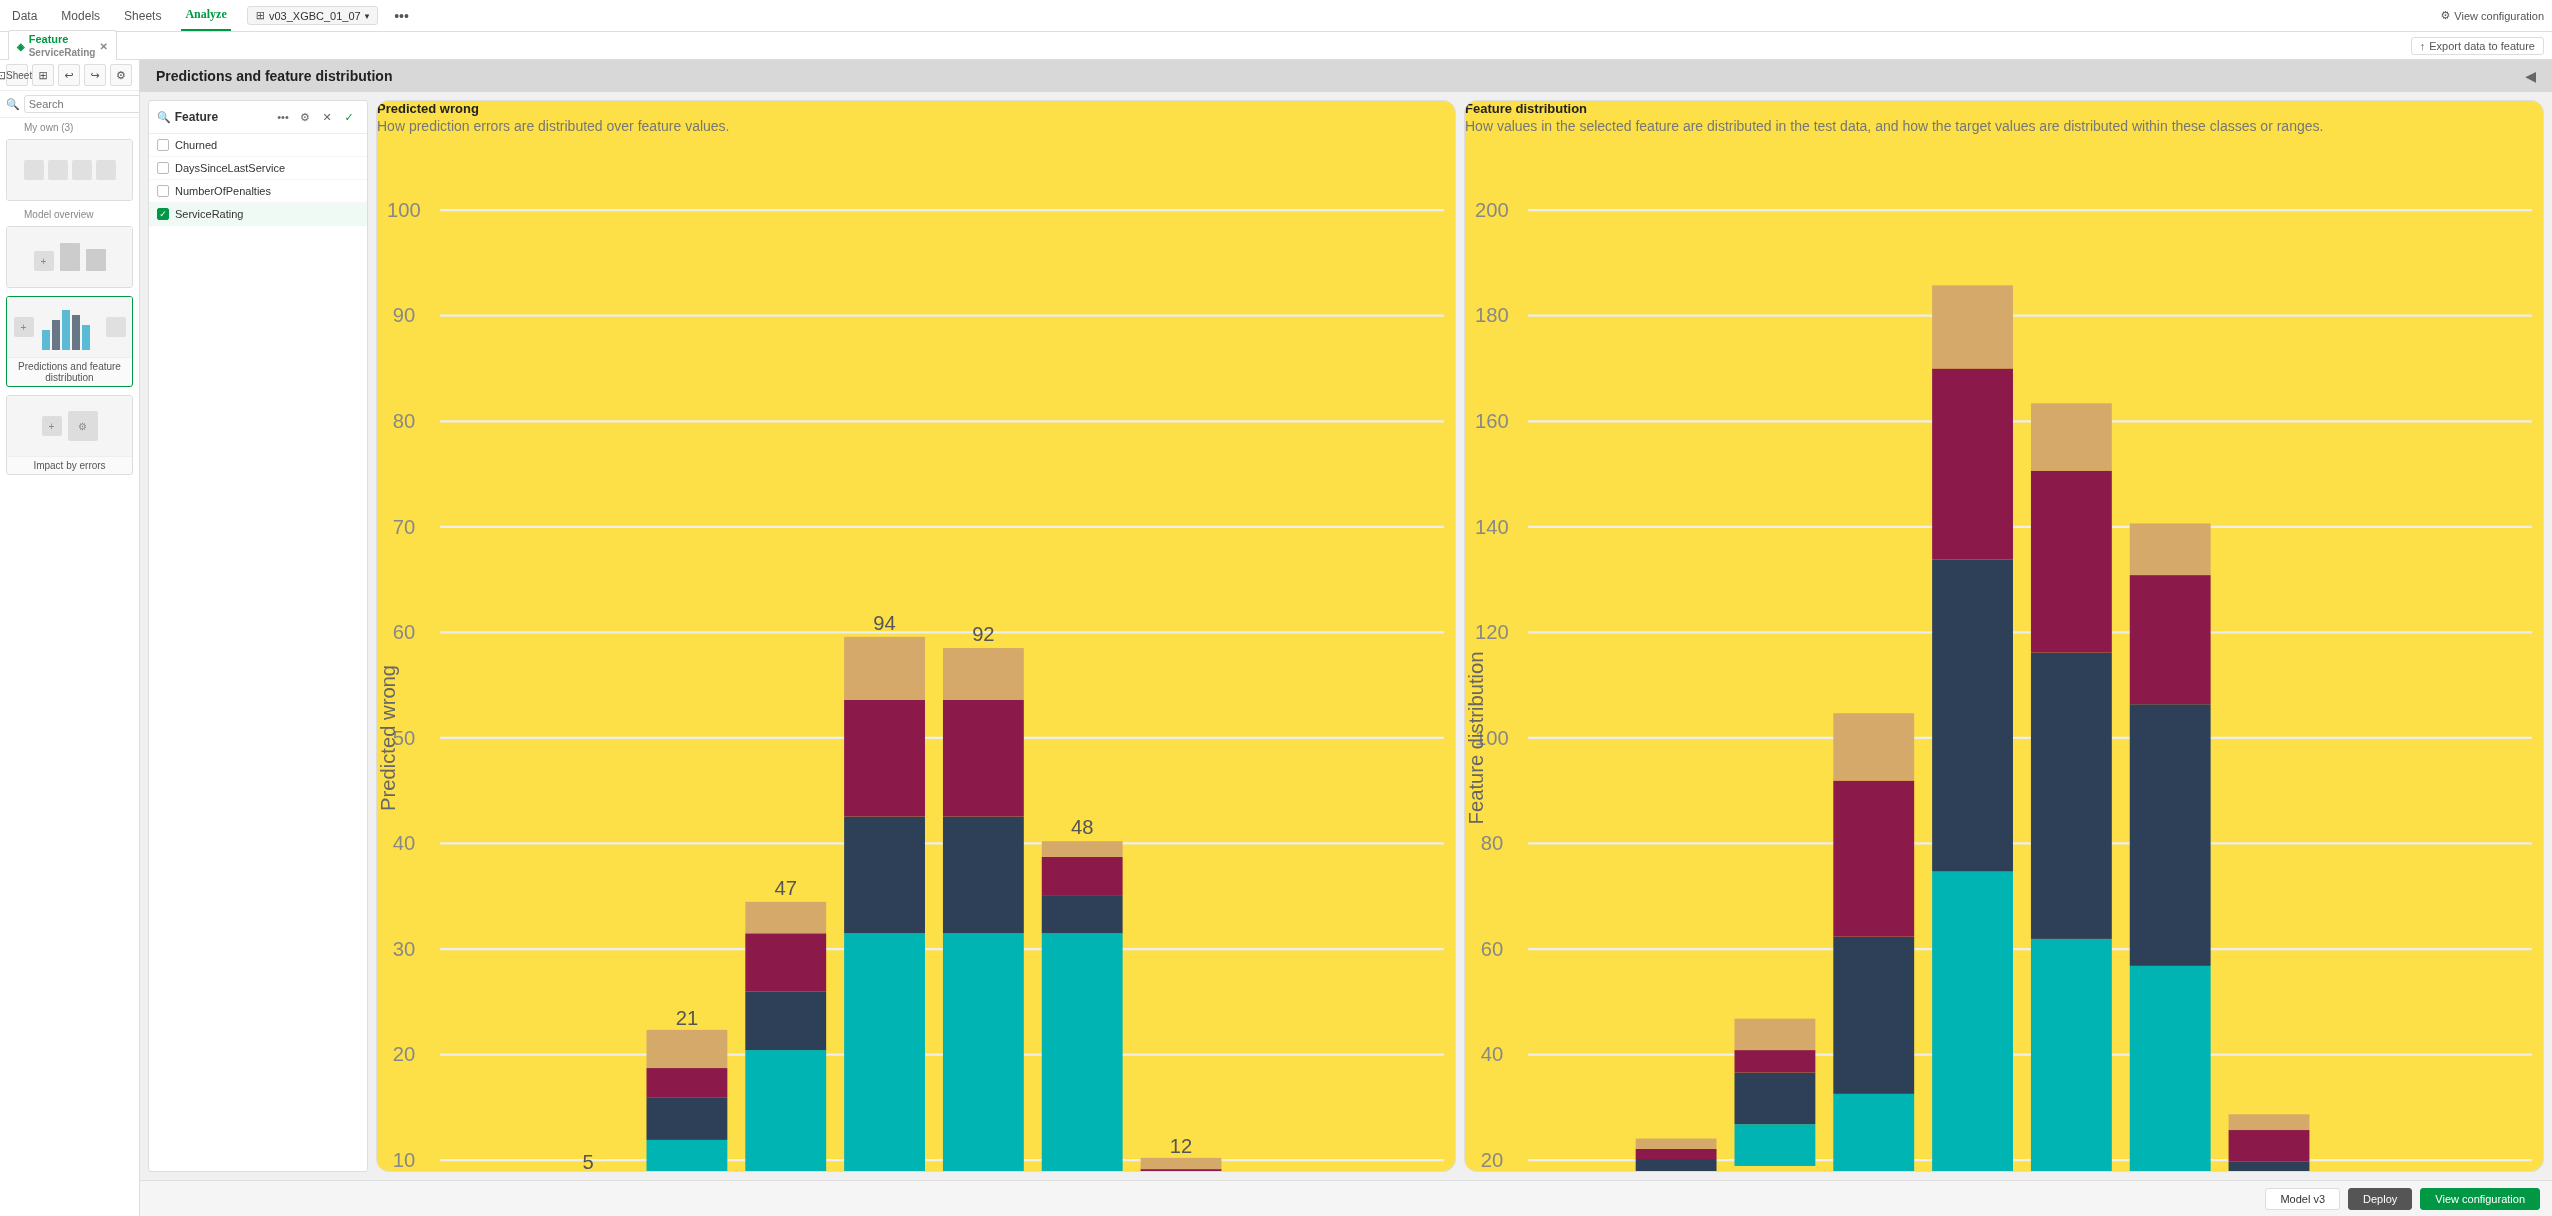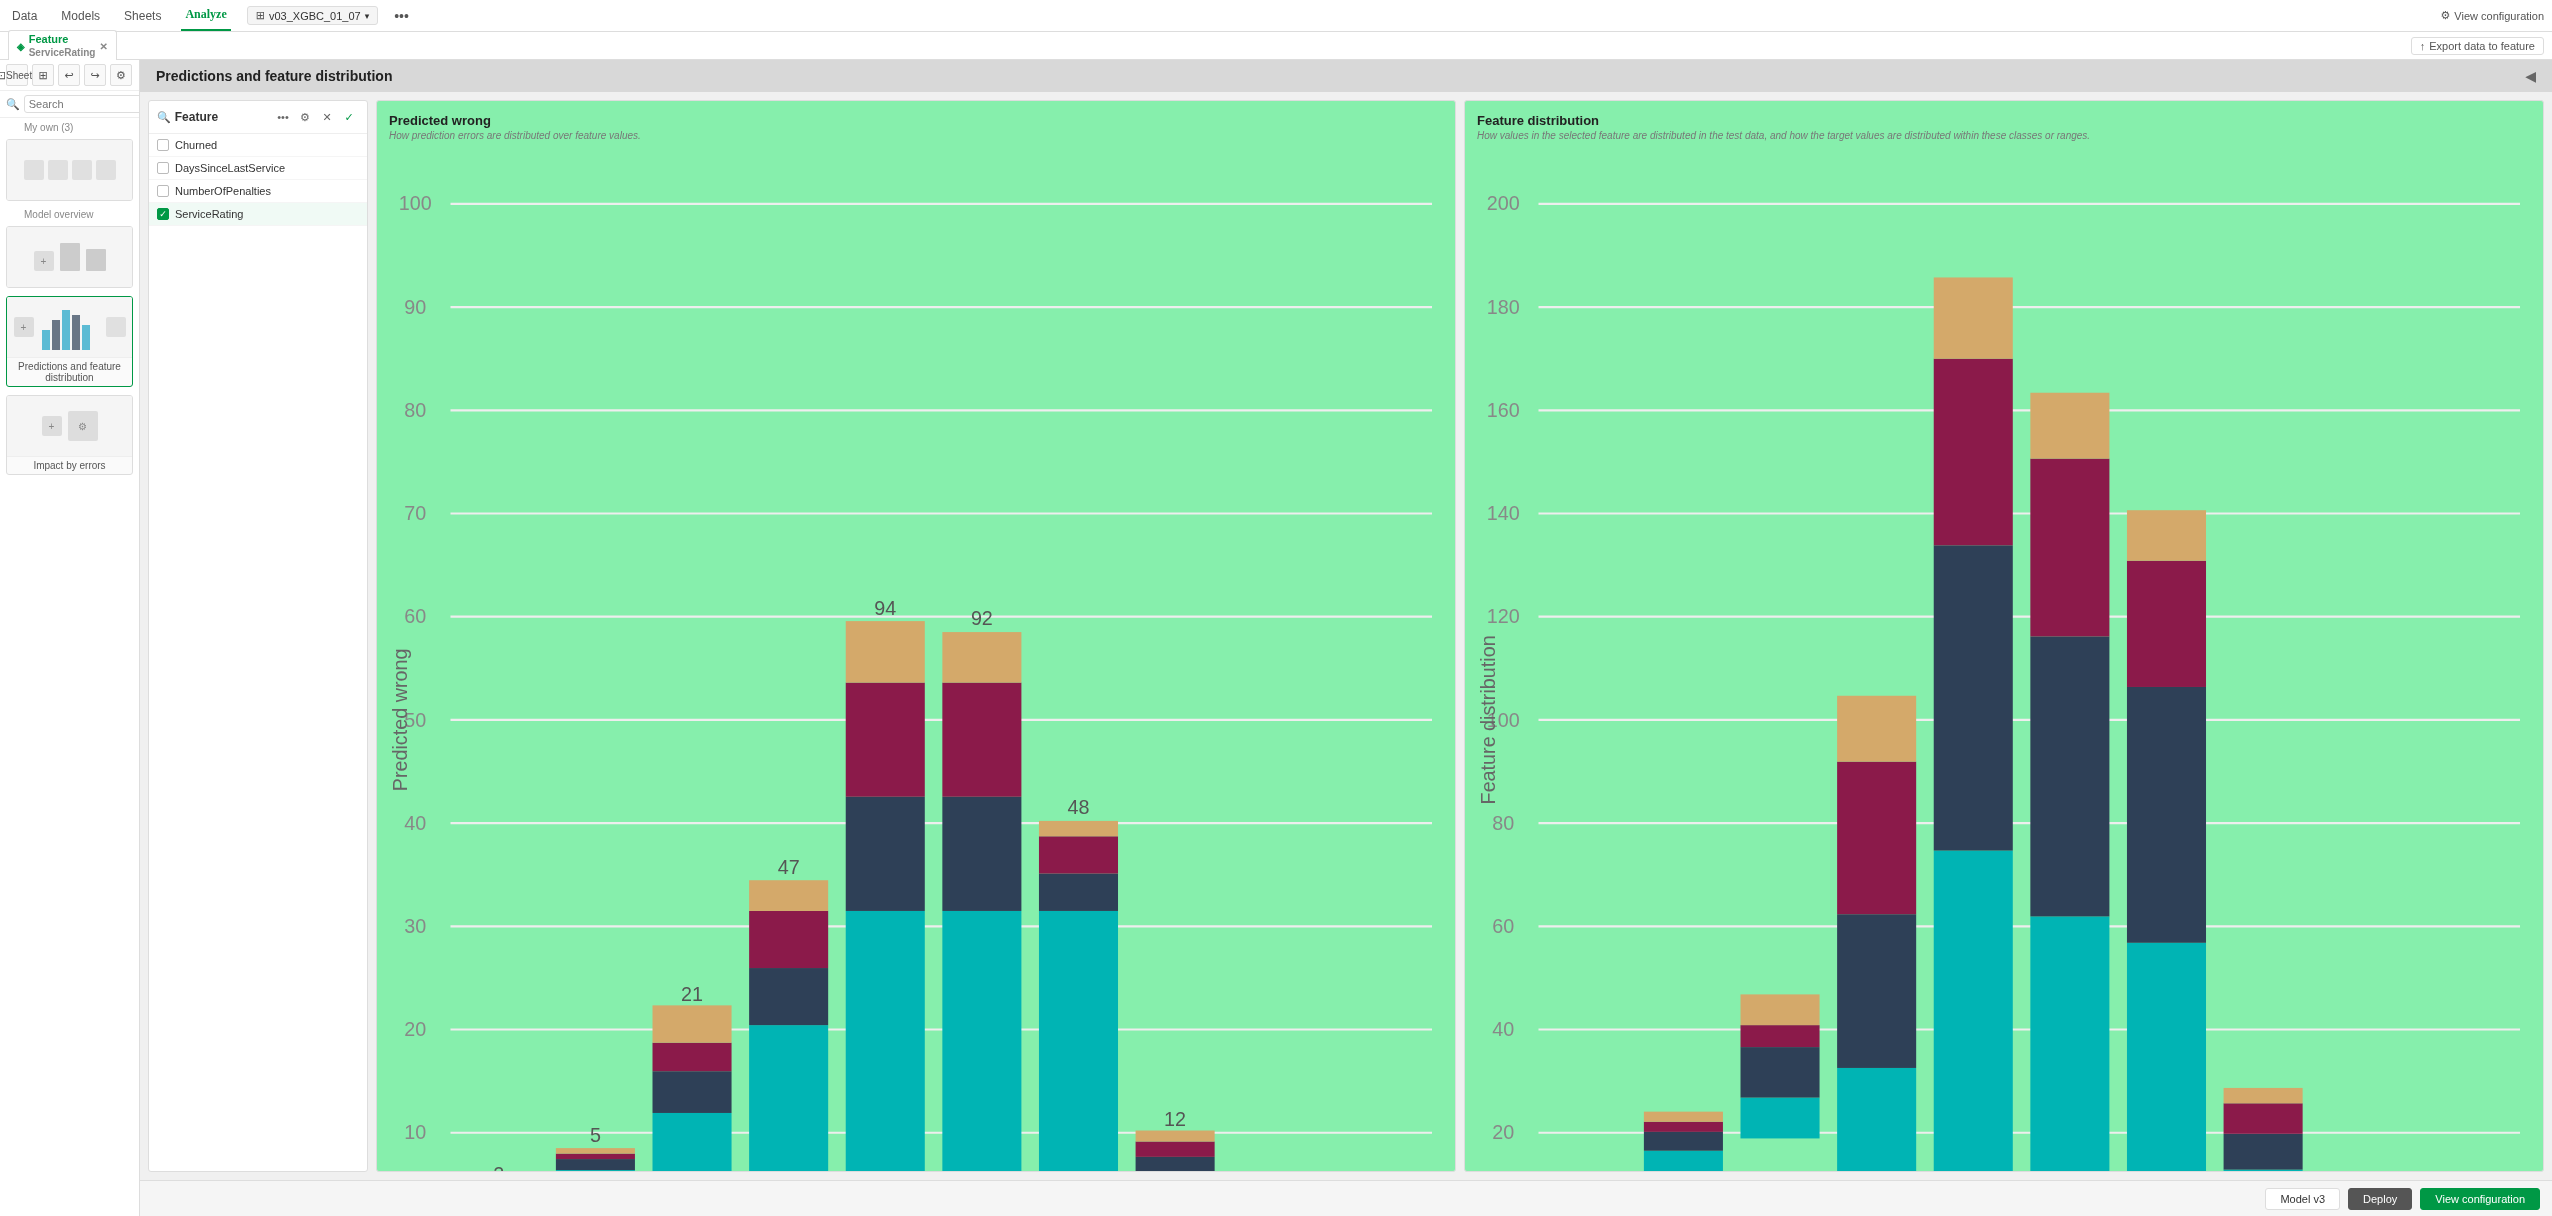--- a/index.html
+++ b/index.html
@@ -127,25 +127,25 @@
     }
     .checkbox {
       width: 12px; height: 12px; border: 1px solid #bbb; border-radius: 2px;
       display: flex; align-items: center; justify-content: center;
     }
     .checkbox.checked { background: #009845; border-color: #009845; color: white; font-size: 9px; }
     .feature-item-label { font-size: 11px; color: #333; }
 
     
     .chart-panel {
-      flex: 1; background: #86efac; border: 1px solid #ddd; border-radius: 3px;
-      display: flex; flex-direction: column; padding: 12px; overflow: hidden;
+      flex: 1; background: #fde047; border: 1px solid #ddd; border-radius: 13px;
+      display: flex; flex-direction: column; overflow: hidden;
     }
     .chart-panel-title { font-size: 13px; font-weight: 600; color: #222; margin-bottom: 2px; }
-    .chart-panel-subtitle { font-size: 10px; color: #777; margin-bottom: 8px; font-style: italic; }
+    .chart-panel-subtitle { font-size: 14px; color: #777; margin-bottom: 20px; }
 
     
     .chart-wrapper {
       flex: 1; display: flex; flex-direction: column;
     }
 
     
     .bottom-bar {
       height: 36px; background: #f5f5f5; border-top: 1px solid #ddd;
       display: flex; align-items: center; justify-content: flex-end; padding: 0 12px; gap: 8px;

